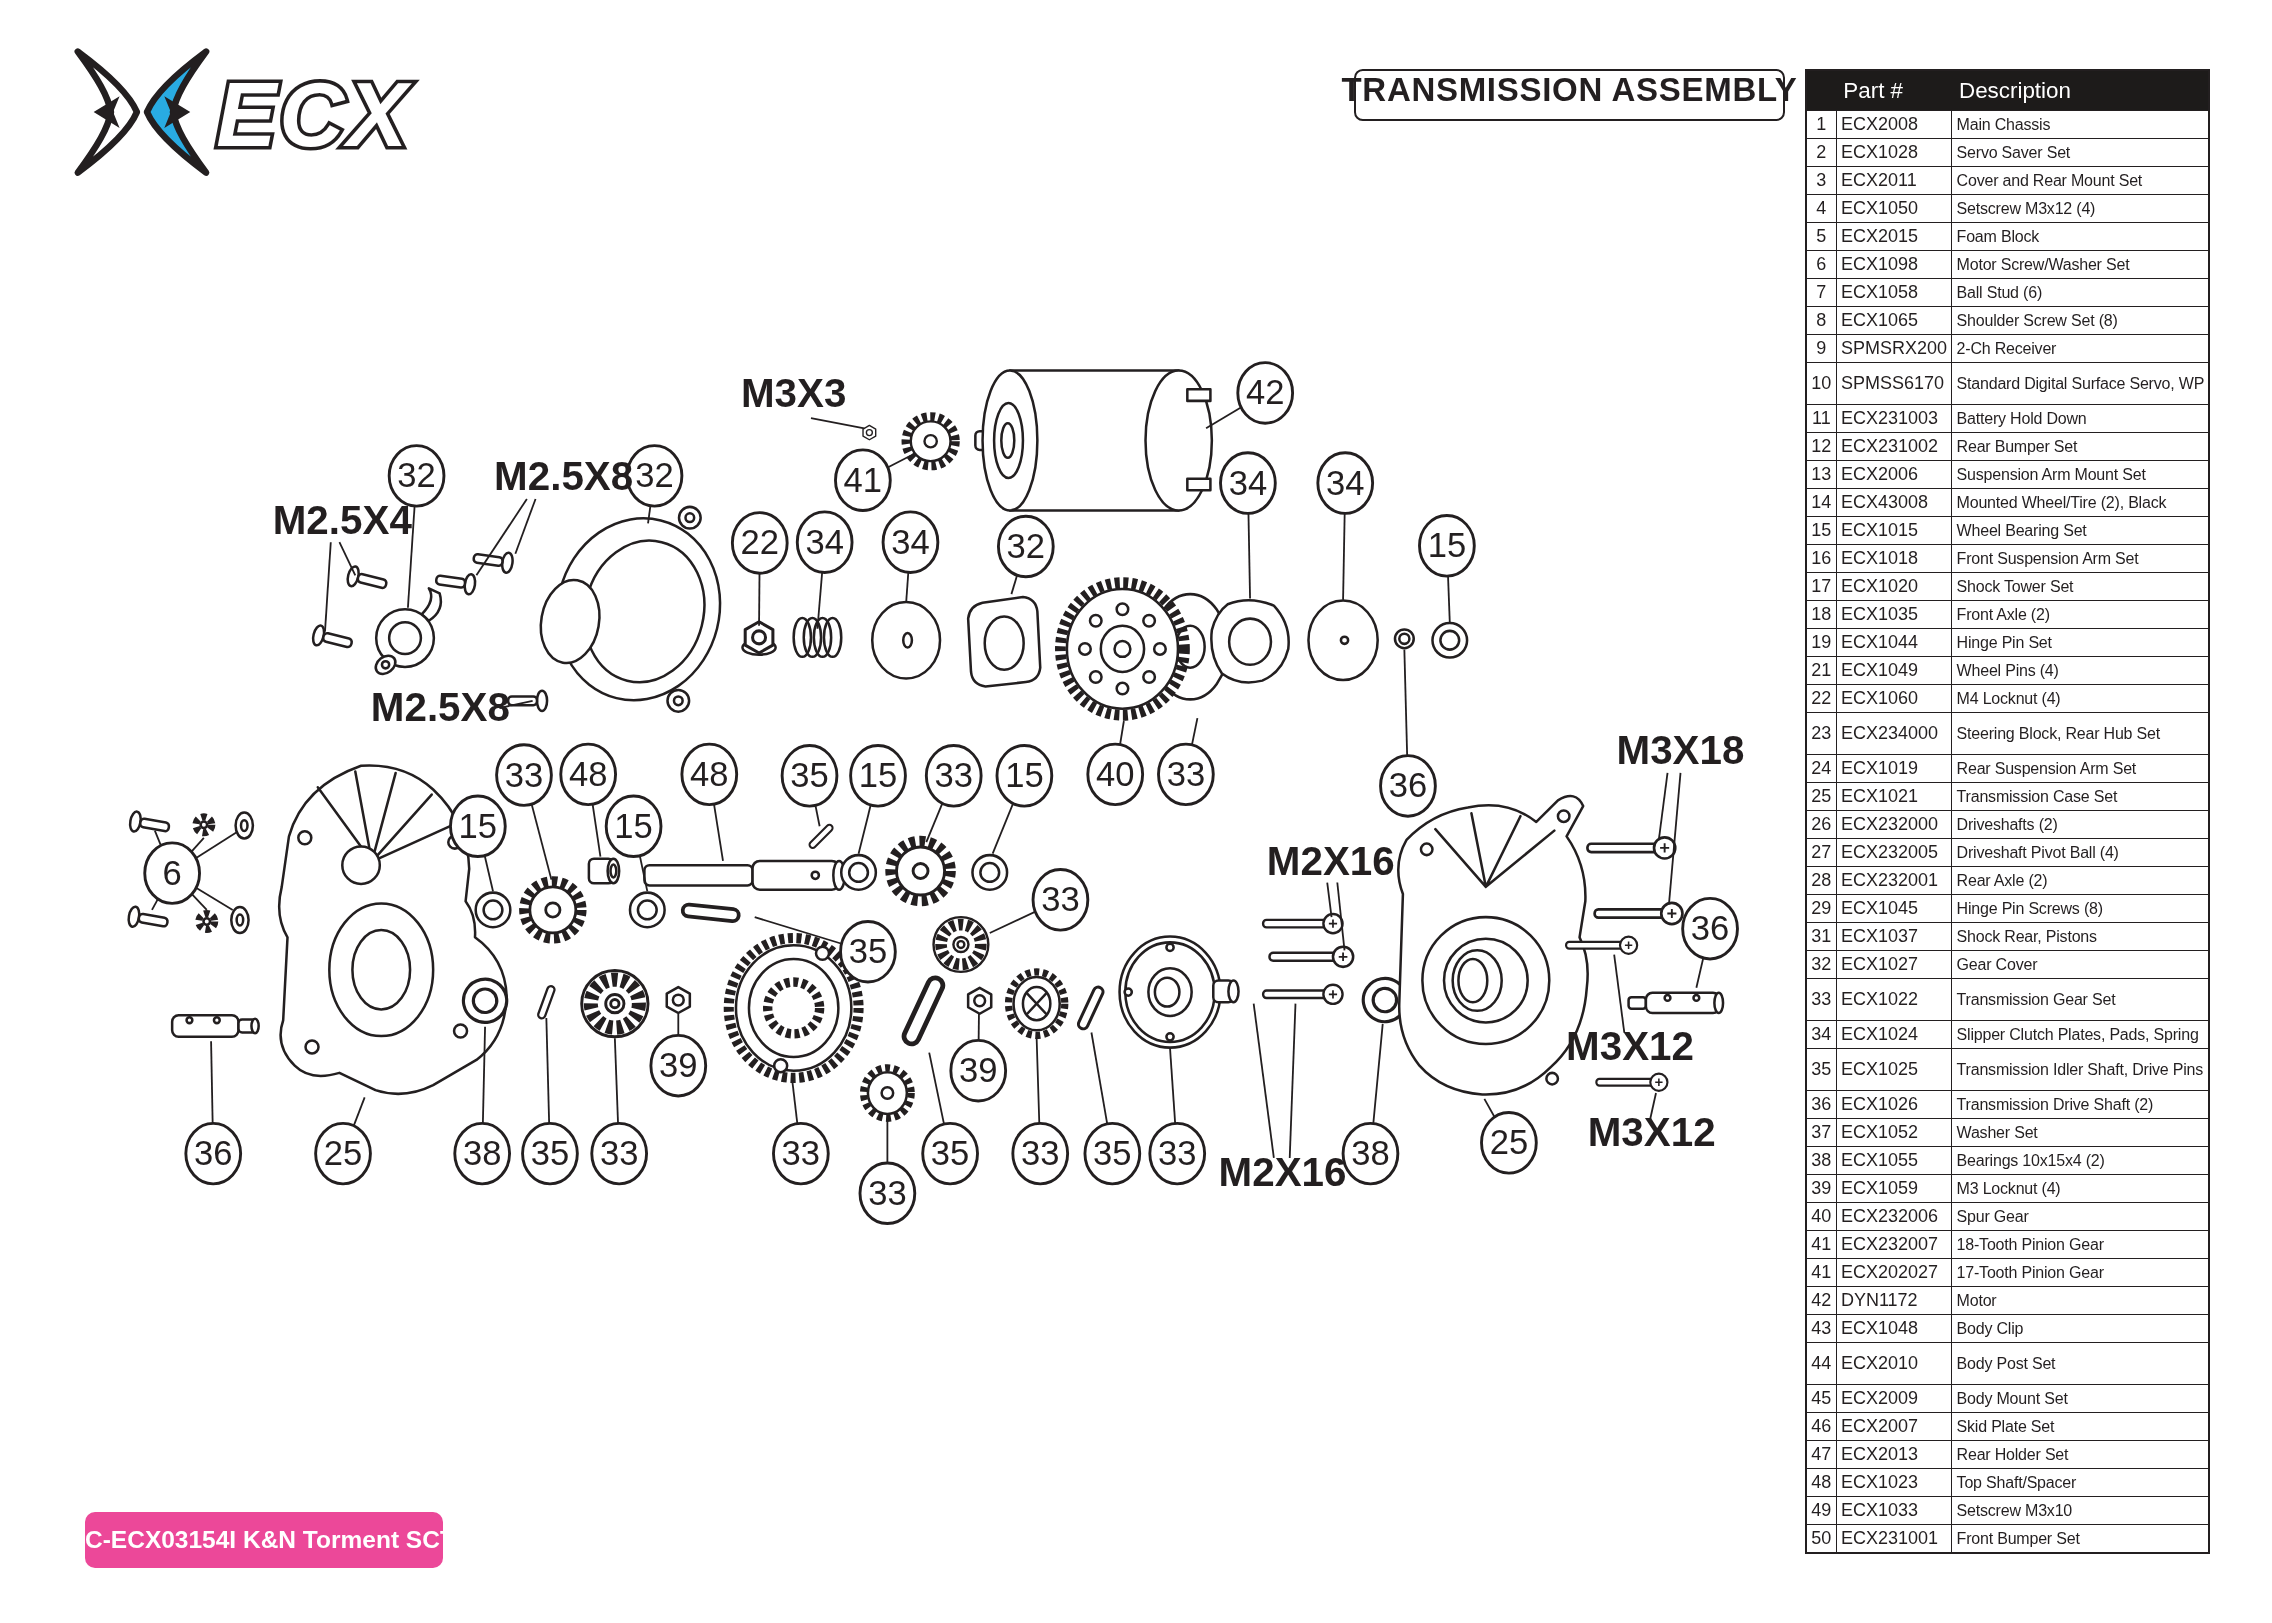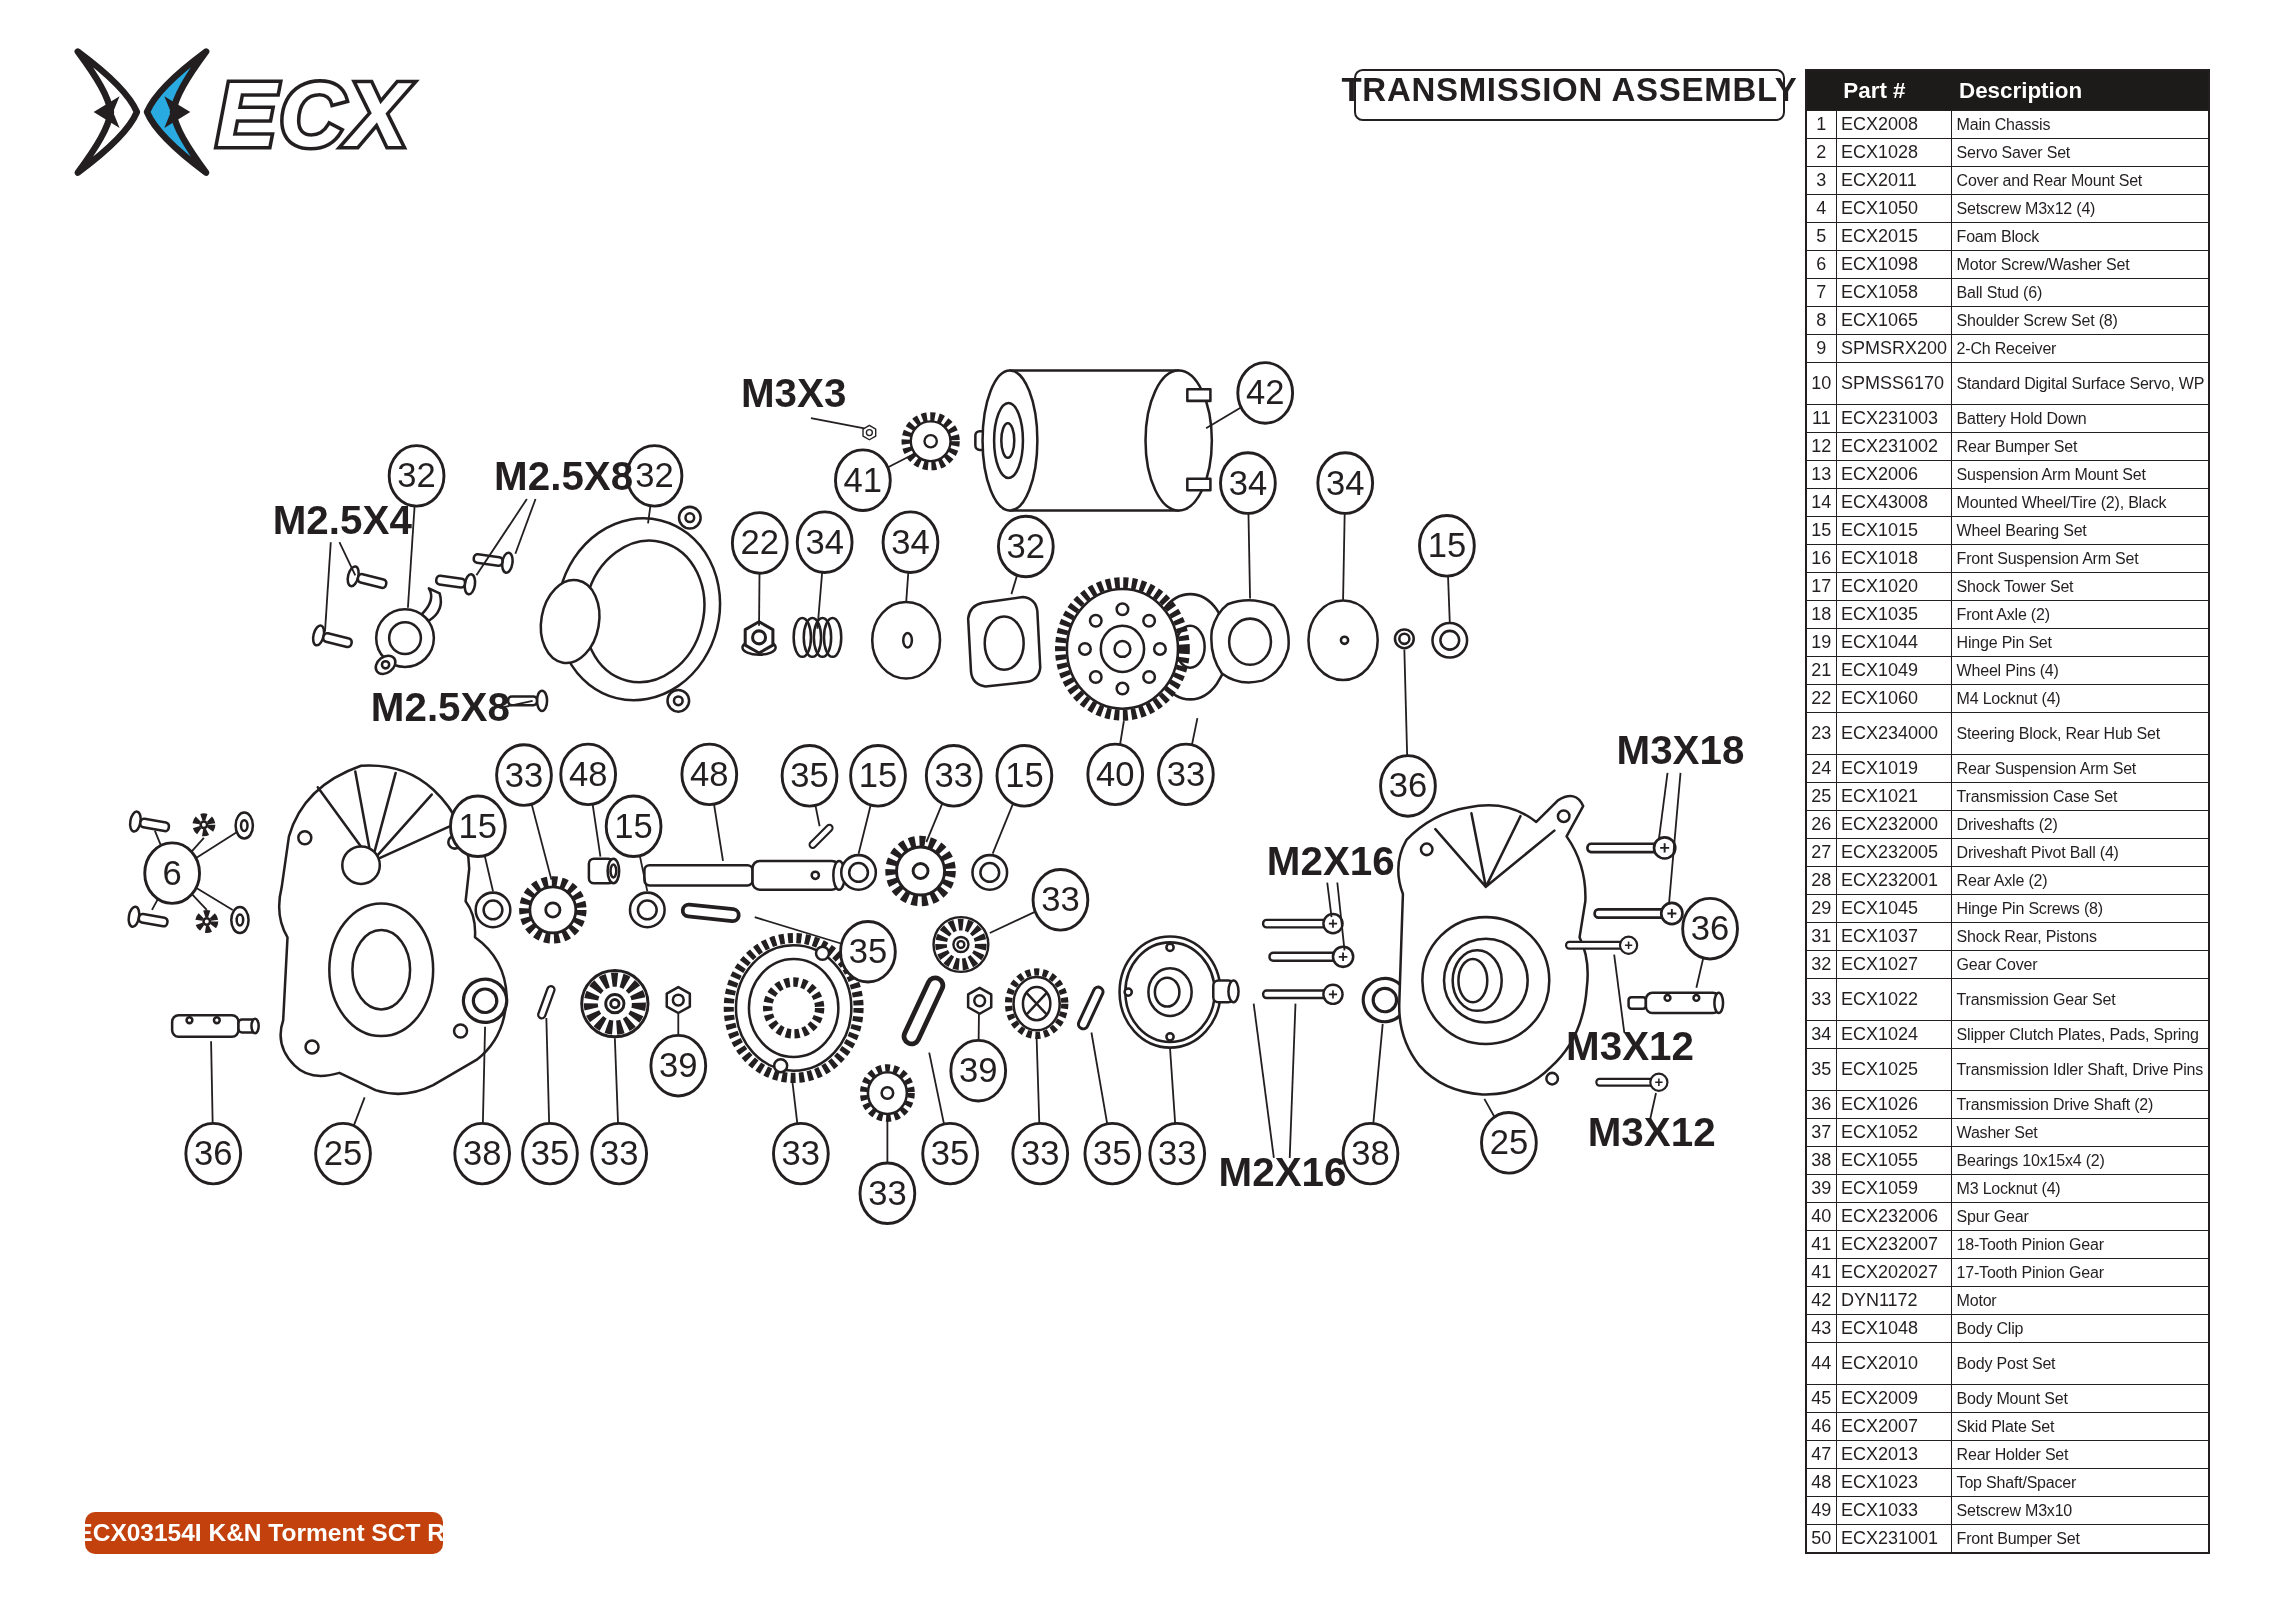--- a/index.html
+++ b/index.html
@@ -4,30 +4,30 @@
 <style>
   html,body{margin:0;padding:0;background:#fff;}
   body{width:2273px;height:1623px;position:relative;font-family:"Liberation Sans",sans-serif;color:#231f20;overflow:hidden;}
   
   .logo{position:absolute;left:66px;top:45px;}
   
   .title-box{position:absolute;left:1354px;top:69px;width:427px;height:48px;border:2.9px solid #231f20;border-radius:8.7px;display:flex;justify-content:center;background:#fff;}
   .title-box span{font-size:33px;font-weight:bold;letter-spacing:0.7px;white-space:nowrap;}
   
   .parts-table{position:absolute;left:1805px;top:69px;width:389px;border-collapse:collapse;background:#fff;border:2.2px solid #231f20;}
-  .parts-table th{background:#1d1b1a;color:#fff;font-size:22.4px;font-weight:bold;text-align:left;height:39px;padding:0 0 0 7.2px;border:0;}
+  .parts-table th{background:#1d1b1a;color:#fff;font-size:22.4px;font-weight:normal;text-align:left;height:39px;padding:0 0 0 7.2px;border:0;}
   .parts-table th.num-h{width:52px;}
   .parts-table th.part-h{width:97px;}
   .parts-table td{border:1.4px solid #231f20;font-size:17.3px;height:27px;padding:0 4.3px;white-space:nowrap;overflow:hidden;background:#fff;}
   .parts-table tr.tall td{height:41px;}
   .parts-table td:first-child{text-align:center;font-size:18px;width:52px;}
   .parts-table td:nth-child(2){font-size:18px;width:97px;}
   .parts-table td:nth-child(3){font-size:16px;letter-spacing:-0.2px;}
   
-  .footer-chip{position:absolute;left:85px;top:1512px;width:358px;height:42px;background:#c2410c;border-radius:10px;display:flex;align-items:center;justify-content:center;}
+  .footer-chip{position:absolute;left:85px;top:1512px;width:358px;height:56px;background:#ec4899;border-radius:10px;display:flex;align-items:center;}
   .footer-chip span{color:#fff;font-size:24.5px;font-weight:bold;white-space:nowrap;}
   
   svg.diagram{position:absolute;left:0;top:0;}
   .ink{stroke:#231f20;stroke-width:3.5;fill:#fff;stroke-linejoin:round;stroke-linecap:round;}
   .nofill{fill:none;}
   .teeth{fill:none;stroke:#231f20;stroke-dasharray:7 5;}
   .ld{stroke:#231f20;stroke-width:2.5;fill:none;}
   .co{fill:#fff;stroke:#231f20;stroke-width:4;}
   .ct{font-family:"Liberation Sans",sans-serif;font-size:48px;font-weight:500;text-anchor:middle;fill:#231f20;stroke:none;}
   .lt{font-family:"Liberation Sans",sans-serif;font-size:56px;font-weight:600;text-anchor:middle;fill:#231f20;stroke:none;}

